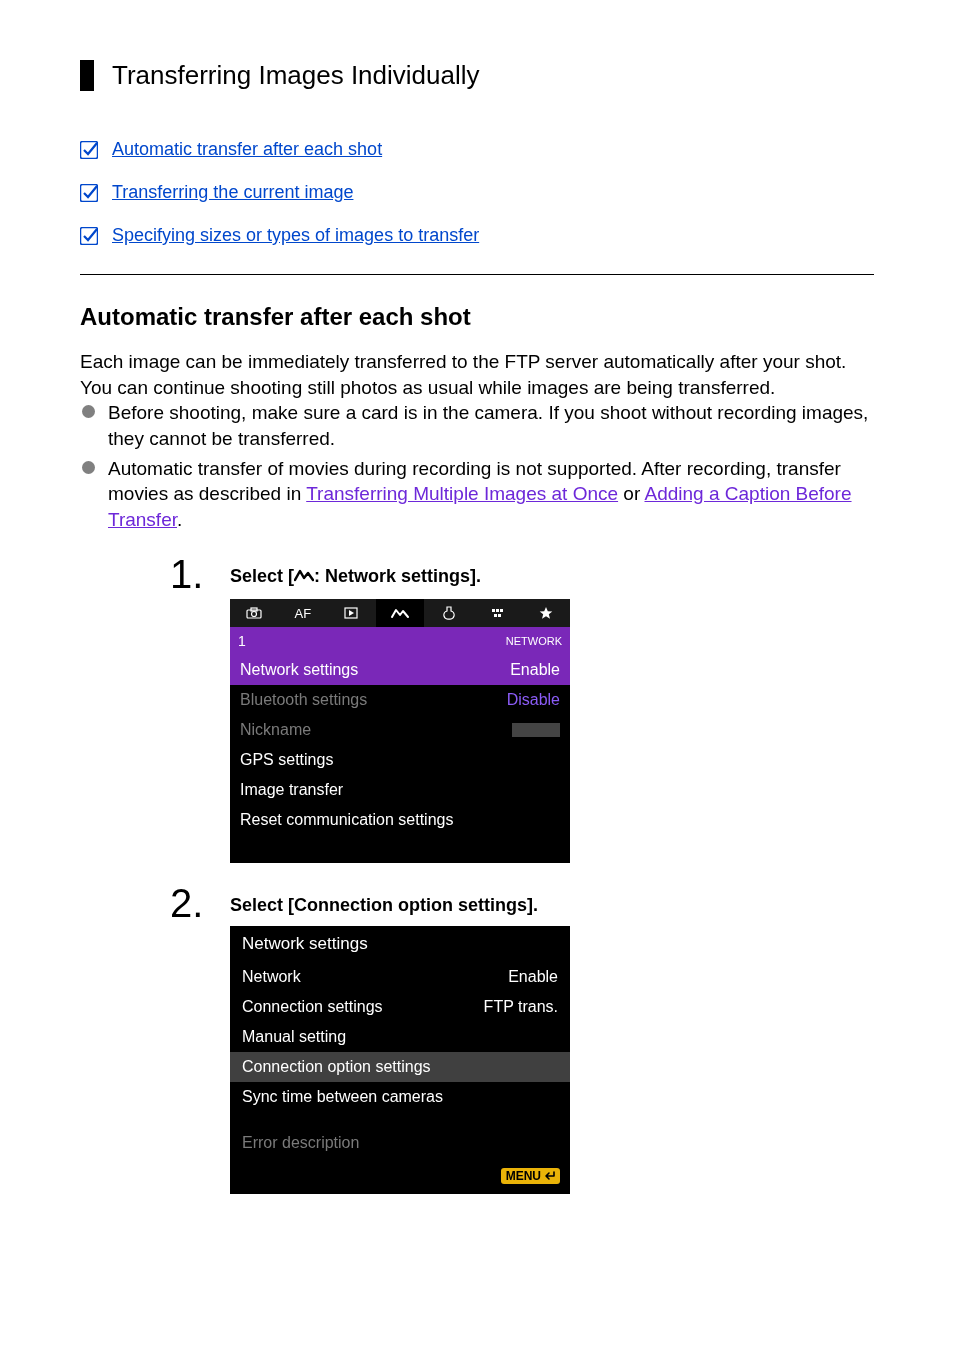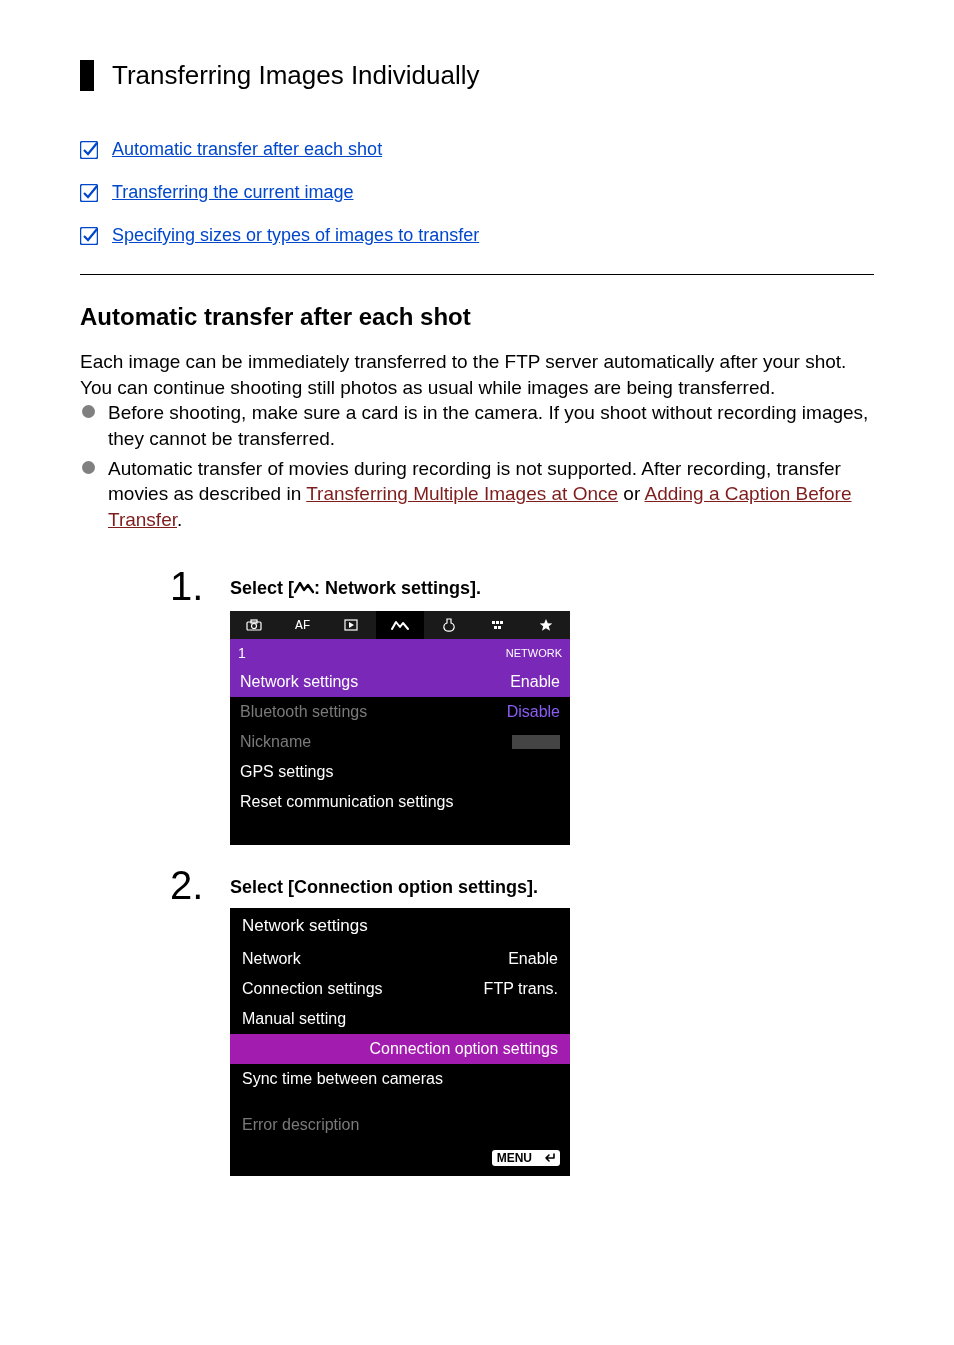--- a/index.html
+++ b/index.html
@@ -49,40 +49,40 @@
       font-size: 24px;
       font-weight: bold;
       margin-bottom: 18px;
     }
     .body-text {
       font-size: 19px;
       line-height: 1.35;
     }
     .bullet-list {
       list-style: none;
-      margin-bottom: 32px;
+      margin-bottom: 20px;
     }
     .bullet-item {
       position: relative;
       padding-left: 28px;
       font-size: 19px;
       line-height: 1.35;
       margin-bottom: 4px;
     }
     .bullet-dot {
       position: absolute;
       left: 2px;
       top: 5px;
       width: 13px;
       height: 13px;
       border-radius: 50%;
       background: #808080;
     }
     .inline-link {
-      color: #7f1d1d;
+      color: #6d28d9;
       text-decoration: underline;
     }
     .steps { margin-left: 90px; }
     .step { display: flex; margin-bottom: 18px; }
     .step-num {
       font-size: 40px;
       min-width: 60px;
       line-height: 1;
       padding-top: 2px;
     }
@@ -119,24 +119,24 @@
       display:flex; justify-content:space-between; align-items:center;
       height:30px; padding:0 10px; color:#fff; background:#000;
     }
     .cam-row.sel { background:#7a28b8; }
     .cam-row.dim { color:#7a7a7a; }
     .cam-row .val { color:#fff; }
     .cam-row.dim .val { color:#8b5cf6; }
     .cam-nick { display:inline-block; width:48px; height:14px; background:#444; }
     .cam2-title { height:36px; display:flex; align-items:center; padding:0 12px; font-size:17px;}
     .cam2-row { height:30px; display:flex; justify-content:space-between; align-items:center; padding:0 12px;}
-    .cam2-row.sel { background:#a21caf;justify-content:flex-end; }
+    .cam2-row.sel { background:#404040; }
     .cam2-row.dim { color:#7a7a7a;margin-top:16px; }
     .cam2-foot { height:36px; display:flex; align-items:center; justify-content:flex-end; padding:0 10px; }
-    .menu-btn { background:#ffffff; color:#000; border-radius:3px; padding:1px 5px; font-size:12px; font-weight:bold; display:inline-flex; align-items:center; gap:11px;}
+    .menu-btn { background:#eab308; color:#000; border-radius:3px; padding:1px 5px; font-size:12px; font-weight:bold; display:inline-flex; align-items:center; gap:2px;}
   </style>
 </head>
 <body>
 
 <div class="page-title-wrap">
   <h1 class="page-title">Transferring Images Individually</h1>
 </div>
 
 <div class="toc-list">
   <div class="toc-item">
@@ -198,21 +198,21 @@
 
       <div class="cam">
         <div class="cam-tabs">
           <div class="cam-tab">
               <svg width="16" height="12" viewBox="0 0 16 12">
                 <rect x="1" y="3" width="14" height="8" rx="1" fill="none" stroke="#fff" stroke-width="1.2"></rect>
                 <circle cx="8" cy="7" r="2.5" fill="none" stroke="#fff" stroke-width="1.2"></circle>
                 <rect x="5" y="1" width="6" height="3" fill="none" stroke="#fff" stroke-width="1.2"></rect>
               </svg>
             </div>
-          <div class="cam-tab" style="color:#fff;font-family:Liberation Mono, monospace;">AF</div>
+          <div class="cam-tab" style="color:#fff;">AF</div>
           <div class="cam-tab">
               <svg width="14" height="12" viewBox="0 0 14 12">
                 <rect x="1" y="1" width="12" height="10" fill="none" stroke="#fff" stroke-width="1.2"></rect>
                 <path d="M5 3 L10 6 L5 9 Z" fill="#fff"></path>
               </svg>
             </div>
           <div class="cam-tab active">
               <svg width="18" height="12" viewBox="0 0 18 12">
                 <path d="M1 10 L5 3 L9 8 L12 4 L17 10" fill="none" stroke="#fff" stroke-width="2" stroke-linejoin="round" stroke-linecap="round"></path>
               </svg>
@@ -251,20 +251,24 @@
         </div>
         <div class="cam-row dim">
           <span>Nickname</span>
           <span class="cam-nick"></span>
         </div>
         <div class="cam-row">
           <span>GPS settings</span>
           <span class="val"></span>
         </div>
         <div class="cam-row">
+          <span>Image transfer</span>
+          <span class="val"></span>
+        </div>
+        <div class="cam-row">
           <span>Reset communication settings</span>
         </div>
         <div style="height:28px;"></div>
       </div>
     </div>
   </div>
 
   <div class="step">
     <div class="step-num">2.</div>
     <div class="step-content">

